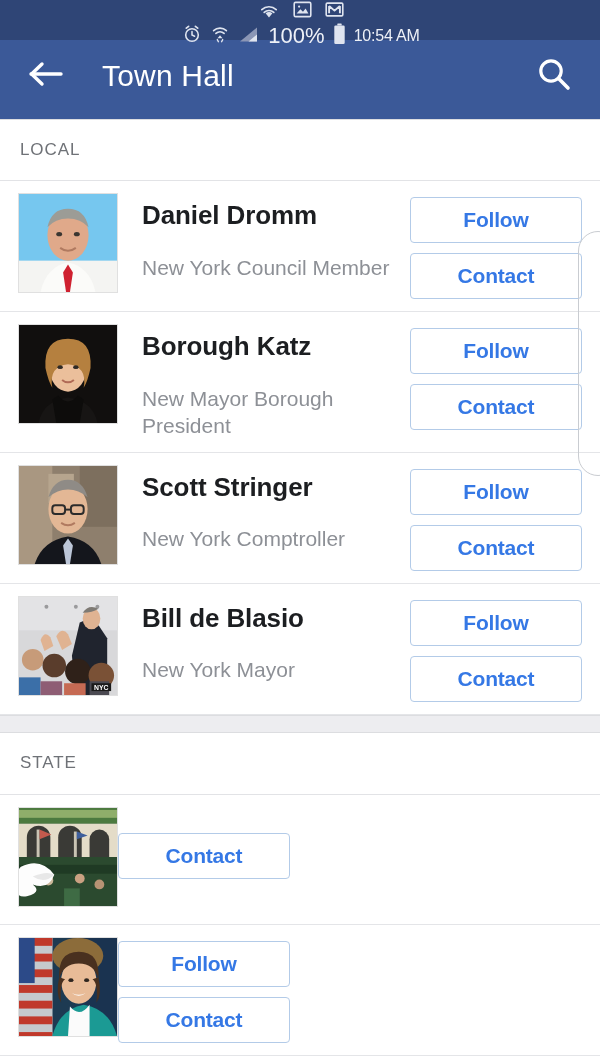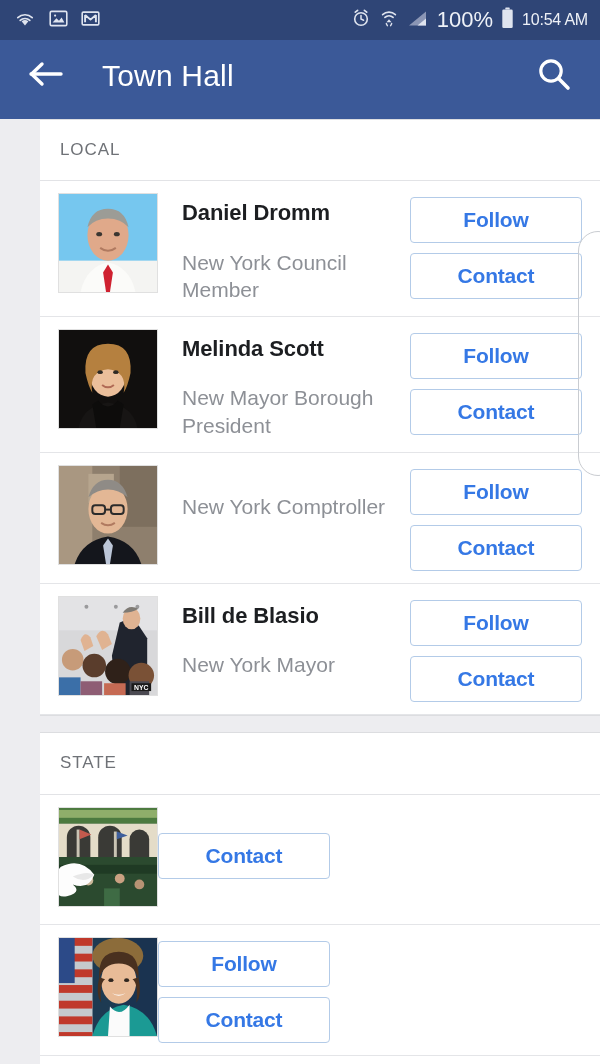--- a/index.html
+++ b/index.html
@@ -22,20 +22,21 @@
 
   
   .status-bar {
     height: 40px;
     background: #2f4576;
     display: flex;
     align-items: center;
     justify-content: space-between;
     padding: 0 12px 0 14px;
     color: #e9ecf4;
+    flex-direction: column;
   }
   .status-left, .status-right {
     display: flex;
     align-items: center;
   }
   .status-left { gap: 13px; }
   .status-right { gap: 8px; }
   .sb-ico { display: block; }
   .status-text {
     font-size: 16px;
@@ -74,21 +75,20 @@
     cursor: pointer;
     flex: 0 0 auto;
   }
 
   
   .content {
     position: relative;
     background: #ededf0;
     height: 945px;
     overflow: hidden;
-    padding-left: 40px;
   }
 
   .section { background: #ffffff; }
 
   .section-header {
     background: #ffffff;
     height: 62px;
     display: flex;
     align-items: center;
     padding-left: 20px;
@@ -130,21 +130,21 @@
   }
   .avatar svg { display: block; width: 100%; height: 100%; }
 
   .row-info {
     flex: 1 1 auto;
     padding-left: 24px;
     padding-top: 6px;
     min-width: 0;
   }
   .person-name {
-    font-size: 22px;
+    font-size: 26px;
     font-weight: bold;
     color: #1c1e21;
     line-height: 1.25;
     letter-spacing: -0.1px;
   }
   .person-role {
     font-size: 21px;
     color: #8d9096;
     line-height: 1.32;
     margin-top: 22px;
@@ -314,21 +314,21 @@
             <path d="M20 100 q4-22 30-26 q26 4 30 26 Z" fill="#171514"></path>
             <ellipse cx="50" cy="44" rx="19" ry="24" fill="#ebbf9b"></ellipse>
             <path d="M27 44 q-2-30 23-30 q25 0 23 30 q-3 14 -7 20 q4-22 -16-24 q-20 2 -16 24 q-4-6 -7-20 Z" fill="#b5803f"></path>
             <ellipse cx="42" cy="43" rx="2.8" ry="2" fill="#2e2a26"></ellipse>
             <ellipse cx="58" cy="43" rx="2.8" ry="2" fill="#2e2a26"></ellipse>
             <path d="M44 56 q6 5 12 0" stroke="#b06a55" stroke-width="2" fill="none"></path>
             <path d="M40 72 q10 12 20 0 l6 4 -4 24 h-24 l-4-24 Z" fill="#0d0c0b"></path>
           </svg>
         </div>
         <div class="row-info">
-          <div class="person-name">Melinda Scott</div>
+          <div class="person-name">Borough Katz</div>
           <div class="person-role">New Mayor Borough President</div>
         </div>
         <div class="row-actions">
           <div class="pill-btn">Follow</div>
           <div class="pill-btn">Contact</div>
         </div>
       </div>
 
       <div class="row">
         <div class="avatar">
@@ -341,20 +341,21 @@
             <ellipse cx="50" cy="44" rx="20" ry="25" fill="#e3b795"></ellipse>
             <path d="M30 32 q5-18 20-18 q15 0 20 18 q-9-8-20-8 q-11 0-20 8 Z" fill="#8f8b86"></path>
             <rect x="34" y="40" width="13" height="9" rx="3" fill="none" stroke="#2b2b2b" stroke-width="2"></rect>
             <rect x="53" y="40" width="13" height="9" rx="3" fill="none" stroke="#2b2b2b" stroke-width="2"></rect>
             <path d="M47 44.5 h6" stroke="#2b2b2b" stroke-width="2"></path>
             <path d="M43 58 q7 5 14 0" stroke="#b07a60" stroke-width="2" fill="none"></path>
             <path d="M50 74 l-5 7 l3 19 h4 l3-19 Z" fill="#bcc6d8"></path>
           </svg>
         </div>
         <div class="row-info">
+          <div class="person-name">Scott Stringer</div>
           <div class="person-role">New York Comptroller</div>
         </div>
         <div class="row-actions">
           <div class="pill-btn">Follow</div>
           <div class="pill-btn">Contact</div>
         </div>
       </div>
 
       <div class="row">
         <div class="avatar">

